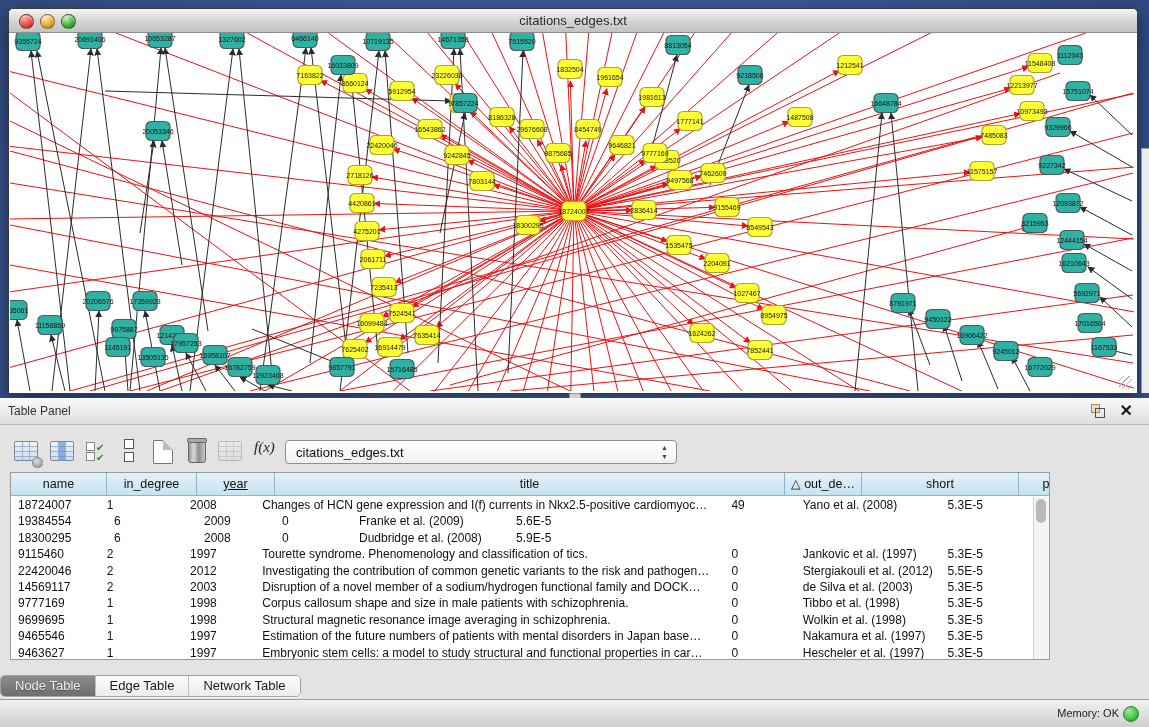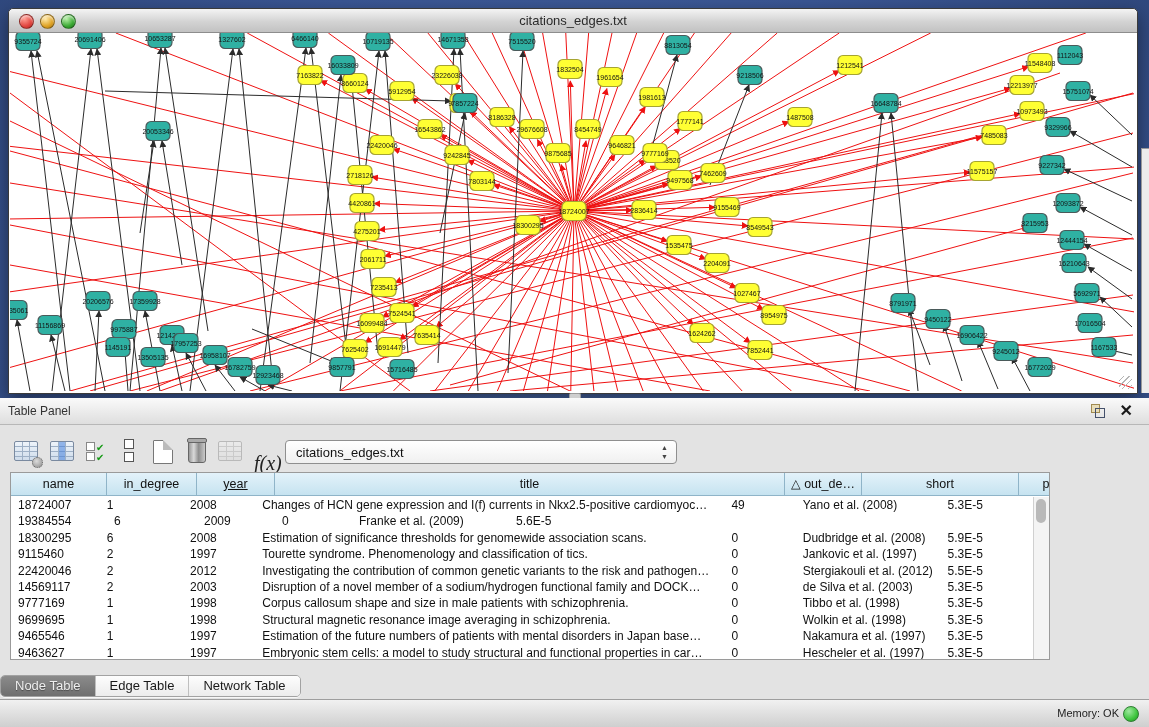--- a/index.html
+++ b/index.html
@@ -51,21 +51,21 @@
   .check-icon{font-size:10px;line-height:8px;color:#159a15;margin-top:4px;}
   .check-icon .bx{display:inline-block;width:7px;height:7px;border:1px solid #888;background:#fff;margin-right:1px;}
   .pair-icon span{display:block;width:8px;height:8px;border:1.5px solid #555;background:#fff;margin:1px 0 3px 6px;}
   .doc-icon{width:18px;height:22px;background:#fff;border:1px solid #777;margin:2px 0 0 3px;position:relative;border-radius:1px;}
   .doc-icon:before{content:"";position:absolute;right:-1px;top:-1px;border:5px solid;
       border-color:#e3e3e3 #e3e3e3 #bbb #bbb;}
   .trash-icon{width:16px;height:20px;margin:3px 0 0 4px;position:relative;
       background:linear-gradient(90deg,#9a9a9a,#d9d9d9 30%,#8e8e8e 60%,#c9c9c9);border-radius:2px 2px 3px 3px;border:1px solid #666;}
   .trash-icon:before{content:"";position:absolute;left:-2px;top:-4px;width:18px;height:3px;background:#aaa;border:1px solid #666;border-radius:2px;}
   .disabled-table{opacity:.45;filter:grayscale(1);}
-  .fx-icon{font-family:"Liberation Serif",serif;font-style:italic;font-size:20px;color:#222;margin-top:14px;}
+  .fx-icon{font-family:"Liberation Serif",serif;font-style:italic;font-size:15px;color:#222;margin-top:1px;}
   .combo{position:absolute;left:285px;top:16px;width:392px;height:24px;border:1px solid #8f8f8f;
       border-radius:4px;background:linear-gradient(#ffffff,#f0f0f0);font-size:13px;color:#111;
       line-height:24px;padding-left:10px;box-sizing:border-box;cursor:pointer;}
   .combo .stepper{position:absolute;right:8px;top:2px;font-size:7px;line-height:9px;color:#444;text-align:center;}
   
   .tbl-wrap{position:absolute;left:10px;top:74px;width:1040px;height:188px;background:#fff;
       border:1px solid #9a9a9a;box-sizing:border-box;overflow:hidden;}
   .tbl-head{position:absolute;left:0;top:0;height:24px;display:flex;}
   .th{height:23px;line-height:23px;text-align:center;font-size:12.5px;color:#111;
       background:linear-gradient(#e3f2fa,#c6e3f0);border-right:1px solid #8fb4c8;
@@ -725,21 +725,20 @@
           <div class="td" style="width: 90px;">6</div>
           <div class="td" style="width: 78px;">2009</div>
           <div class="td" style="width: 77px;">0</div>
           <div class="td" style="width: 157px;">Franke et al. (2009)</div>
           <div class="td" style="width: 100px;">5.6E-5</div>
         </div>
         <div class="tr">
           <div class="td" style="width: 96px;">18300295</div>
           <div class="td" style="width: 90px;">6</div>
           <div class="td" style="width: 78px;">2008</div>
-          <div class="td" style="width: 510px;">Estimation of significance thresholds for genomewide association scans.</div>
           <div class="td" style="width: 77px;">0</div>
           <div class="td" style="width: 157px;">Dudbridge et al. (2008)</div>
           <div class="td" style="width: 100px;">5.9E-5</div>
         </div>
         <div class="tr">
           <div class="td" style="width: 96px;">9115460</div>
           <div class="td" style="width: 90px;">2</div>
           <div class="td" style="width: 78px;">1997</div>
           <div class="td" style="width: 510px;">Tourette syndrome. Phenomenology and classification of tics.</div>
           <div class="td" style="width: 77px;">0</div>

